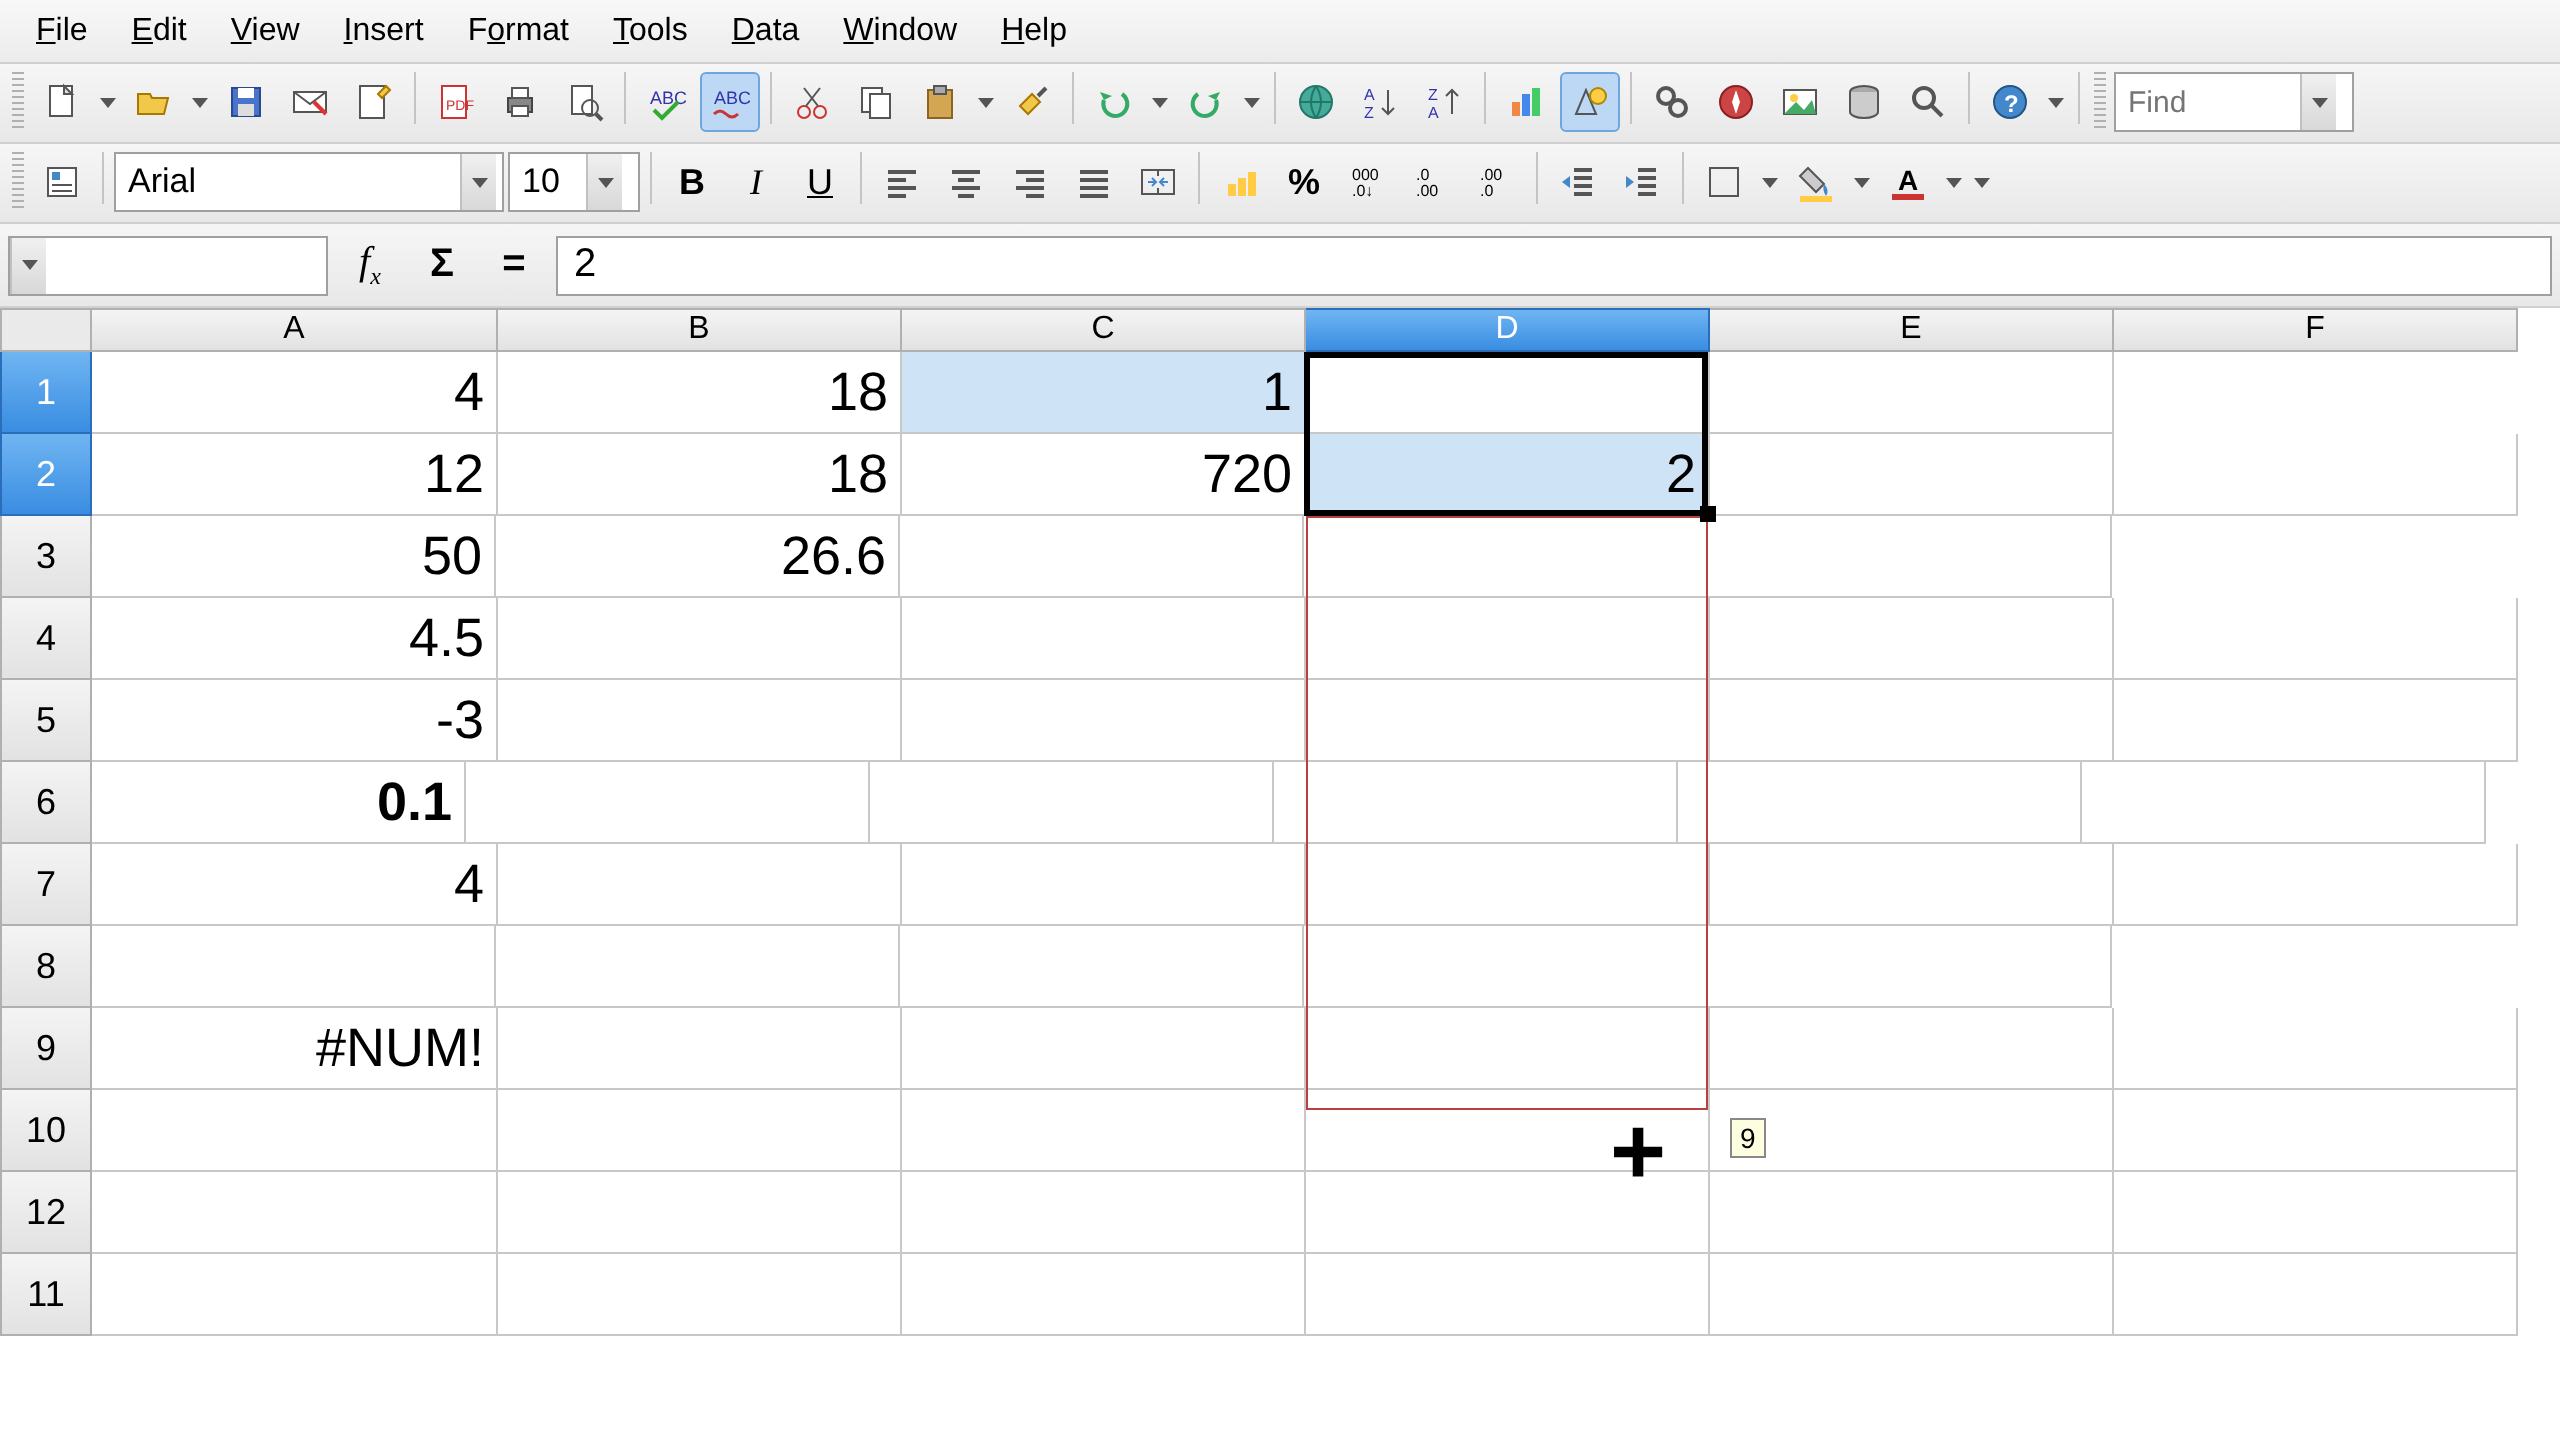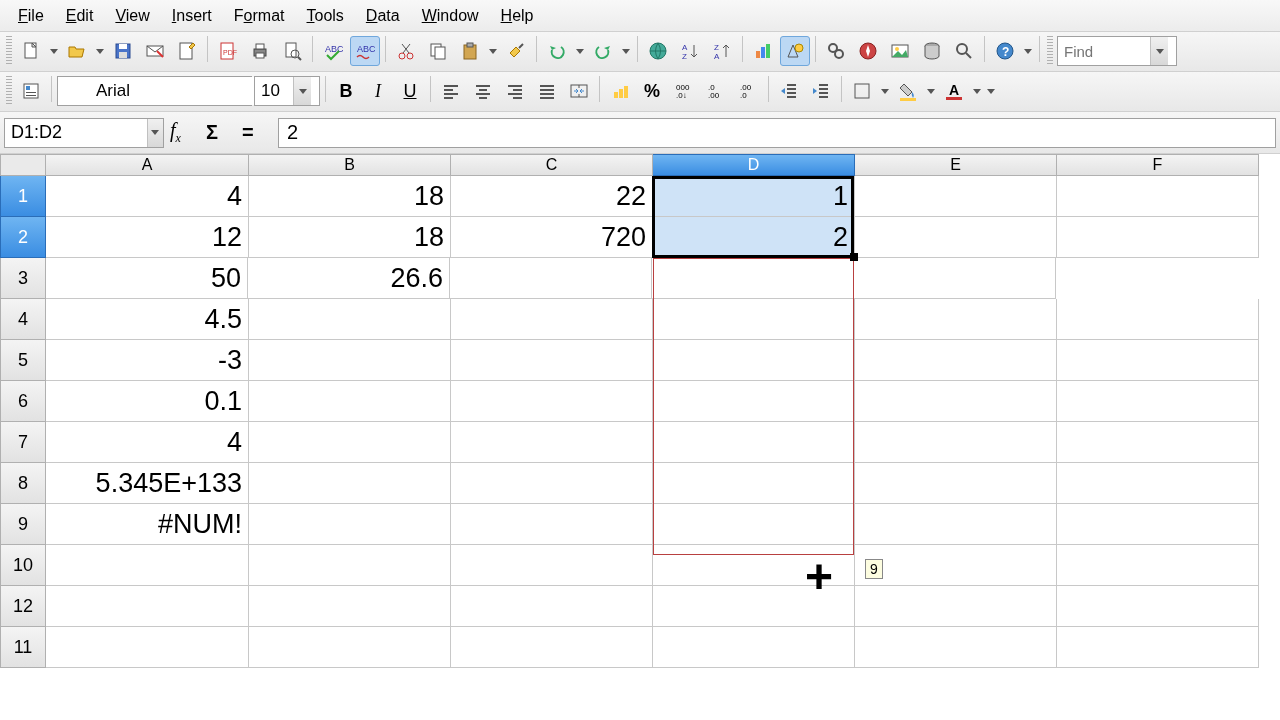--- a/index.html
+++ b/index.html
@@ -21,21 +21,21 @@
 .sep { width: 1px; height: 26px; background: #c4c4c4; margin: 0 3px; }
 
 .combo { display: flex; align-items: center; border: 1px solid #a0a0a0; background: #fff; height: 30px; }
 .combo input { border: none; outline: none; font-size: 17px; padding: 2px 6px; height: 100%; }
 .combo .arrow { width: 18px; height: 100%; background: linear-gradient(#f0f0f0,#d8d8d8); display:flex; align-items:center; justify-content:center; border-left:1px solid #c0c0c0; }
 
 
 .fbar-row { display: flex; align-items: center; padding: 4px 4px; background: linear-gradient(#f6f6f6,#e8e8e8); border-bottom: 1px solid #d0d0d0; height: 42px; gap: 6px; }
 .cell-ref { width: 160px; }
 .cell-ref input { width: 100%; }
-.fbtn { width: 30px; height: 30px; display:flex; align-items:center; font-size:20px; cursor:default; }
+.fbtn { width: 30px; height: 30px; display:flex; align-items:center; justify-content:center; font-size:20px; cursor:default; }
 .formula-input { flex: 1; height: 30px; border: 1px solid #a0a0a0; background: #fff; padding: 2px 8px; font-size: 20px; outline: none; }
 
 
 .grid { position: relative; background:#fff; }
 .col-headers { display: flex; height: 22px; }
 .corner { width: 46px; border: 1px solid #b0b0b0; background: #eaeaea; }
 .col-head { border: 1px solid #b0b0b0; border-left: none; background: linear-gradient(#f4f4f4,#e2e2e2); display:flex; align-items:center; justify-content:center; font-size:16px; }
 .col-head.sel { background: linear-gradient(#6fb5f2,#3a8de2); color:#fff; border-color:#2a6db8; }
 .row { display:flex; }
 .row-head { width:46px; height:41px; border:1px solid #b0b0b0; border-top:none; background:linear-gradient(#f4f4f4,#e2e2e2); display:flex; align-items:center; justify-content:center; font-size:18px; }
@@ -298,21 +298,21 @@
   <div class="tbtn">
       <svg viewBox="0 0 20 20">
         <rect x="3" y="3" width="14" height="14" fill="#fff" stroke="#555"></rect>
         <rect x="5" y="5" width="4" height="4" fill="#48c"></rect>
         <rect x="5" y="11" width="10" height="1" fill="#555"></rect>
         <rect x="5" y="14" width="10" height="1" fill="#555"></rect>
       </svg>
     </div>
   <div class="sep"></div>
   <div class="combo fontname">
-    <input style="width: 172px; margin-left: 32px;" value="Arial">
+    <input style="width: 172px;" value="Arial">
     <div class="arrow">
         <svg width="8" height="5">
           <path d="M0 0 L8 0 L4 5 Z" fill="#555"></path>
         </svg>
       </div>
   </div>
   <div class="combo fontsize">
     <input style="width: 38px;" value="10">
     <div class="arrow">
         <svg width="8" height="5">
@@ -456,21 +456,20 @@
     </div>
   <div class="dd">
       <svg viewBox="0 0 8 5">
         <path d="M0 0 L8 0 L4 5 Z" fill="#555"></path>
       </svg>
     </div>
 </div>
 
 <div class="fbar-row">
   <div class="combo cell-ref">
-    <input style="font-size: 18px;" value="D1:D2">
     <div class="arrow">
         <svg width="8" height="5">
           <path d="M0 0 L8 0 L4 5 Z" fill="#555"></path>
         </svg>
       </div>
   </div>
   <div class="fbtn">
       <span style="font-style:italic;font-family:serif">f<sub style="font-size:12px">x</sub></span>
     </div>
   <div class="fbtn">
@@ -490,21 +489,20 @@
       <div class="col-head" style="width: 202px;">C</div>
       <div class="col-head sel" style="width: 202px;">D</div>
       <div class="col-head" style="width: 202px;">E</div>
       <div class="col-head" style="width: 202px;">F</div>
     </div>
   <div class="grid-area" id="gridarea">
       <div class="row">
         <div class="row-head sel">1</div>
         <div class="cell" style="width: 203px;">4</div>
         <div class="cell" style="width: 202px;">18</div>
-        <div class="cell" style="width: 202px;">22</div>
         <div class="cell selbg" style="width: 202px;">1</div>
         <div class="cell" style="width: 202px;"></div>
         <div class="cell" style="width: 202px;"></div>
       </div>
       <div class="row">
         <div class="row-head sel">2</div>
         <div class="cell" style="width: 203px;">12</div>
         <div class="cell" style="width: 202px;">18</div>
         <div class="cell" style="width: 202px;">720</div>
         <div class="cell selbg" style="width: 202px;">2</div>
@@ -532,39 +530,38 @@
         <div class="row-head">5</div>
         <div class="cell" style="width: 203px;">-3</div>
         <div class="cell" style="width: 202px;"></div>
         <div class="cell" style="width: 202px;"></div>
         <div class="cell" style="width: 202px;"></div>
         <div class="cell" style="width: 202px;"></div>
         <div class="cell" style="width: 202px;"></div>
       </div>
       <div class="row">
         <div class="row-head">6</div>
-        <div class="cell" style="width: 203px;">0.1</div>
+        <div class="cell" style="width: 187px; font-weight: bold;">0.1</div>
         <div class="cell" style="width: 202px;"></div>
         <div class="cell" style="width: 202px;"></div>
         <div class="cell" style="width: 202px;"></div>
         <div class="cell" style="width: 202px;"></div>
         <div class="cell" style="width: 202px;"></div>
       </div>
       <div class="row">
         <div class="row-head">7</div>
         <div class="cell" style="width: 203px;">4</div>
         <div class="cell" style="width: 202px;"></div>
         <div class="cell" style="width: 202px;"></div>
         <div class="cell" style="width: 202px;"></div>
         <div class="cell" style="width: 202px;"></div>
         <div class="cell" style="width: 202px;"></div>
       </div>
       <div class="row">
         <div class="row-head">8</div>
-        <div class="cell" style="width: 203px;">5.345E+133</div>
         <div class="cell" style="width: 202px;"></div>
         <div class="cell" style="width: 202px;"></div>
         <div class="cell" style="width: 202px;"></div>
         <div class="cell" style="width: 202px;"></div>
         <div class="cell" style="width: 202px;"></div>
       </div>
       <div class="row">
         <div class="row-head">9</div>
         <div class="cell" style="width: 203px;">#NUM!</div>
         <div class="cell" style="width: 202px;"></div>

